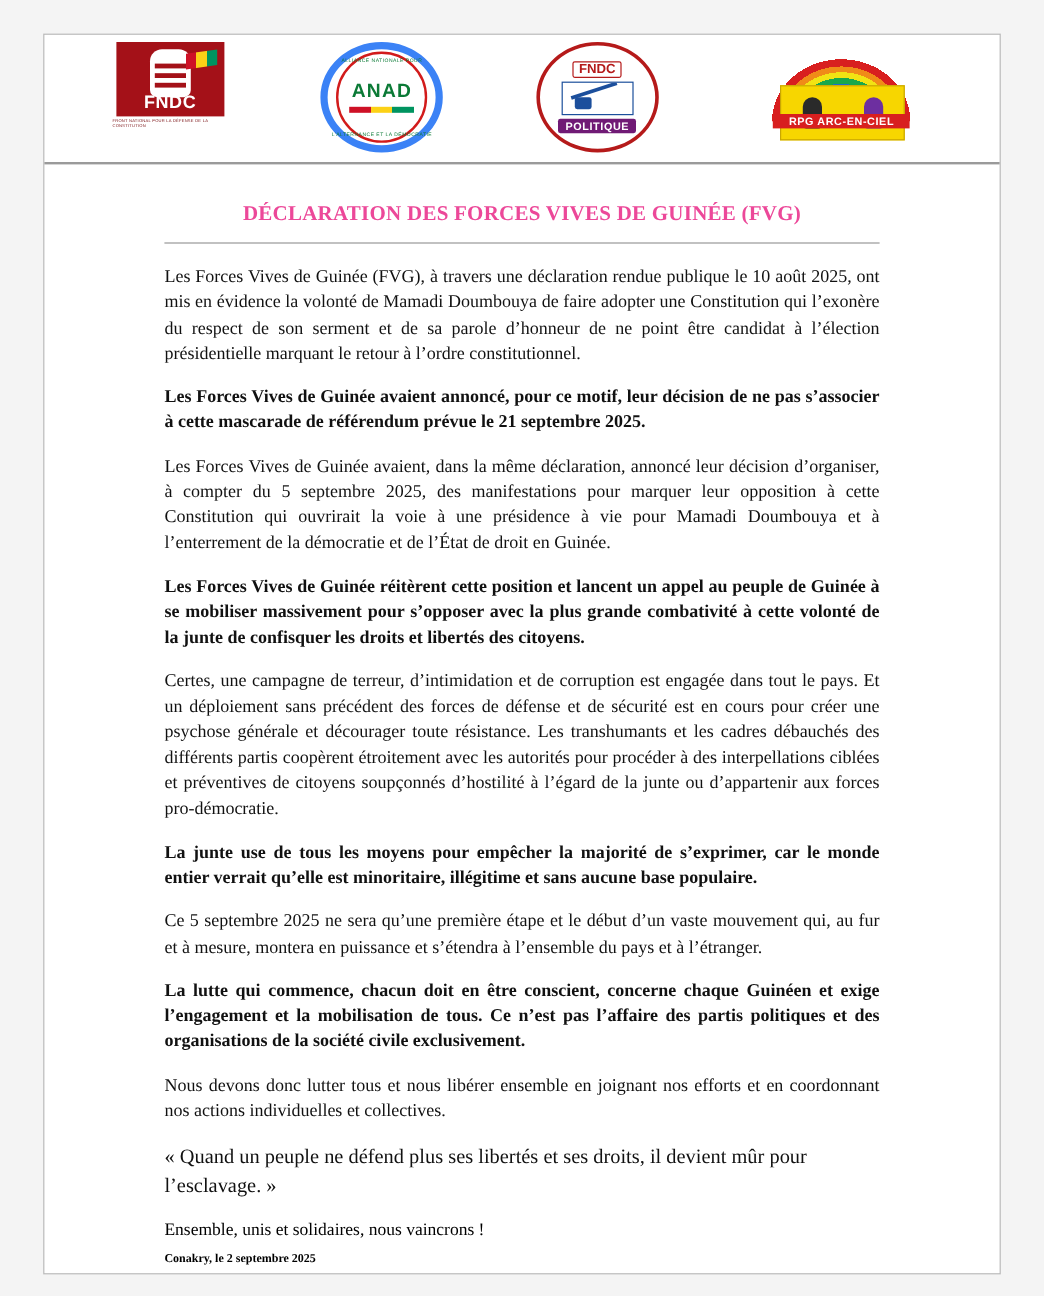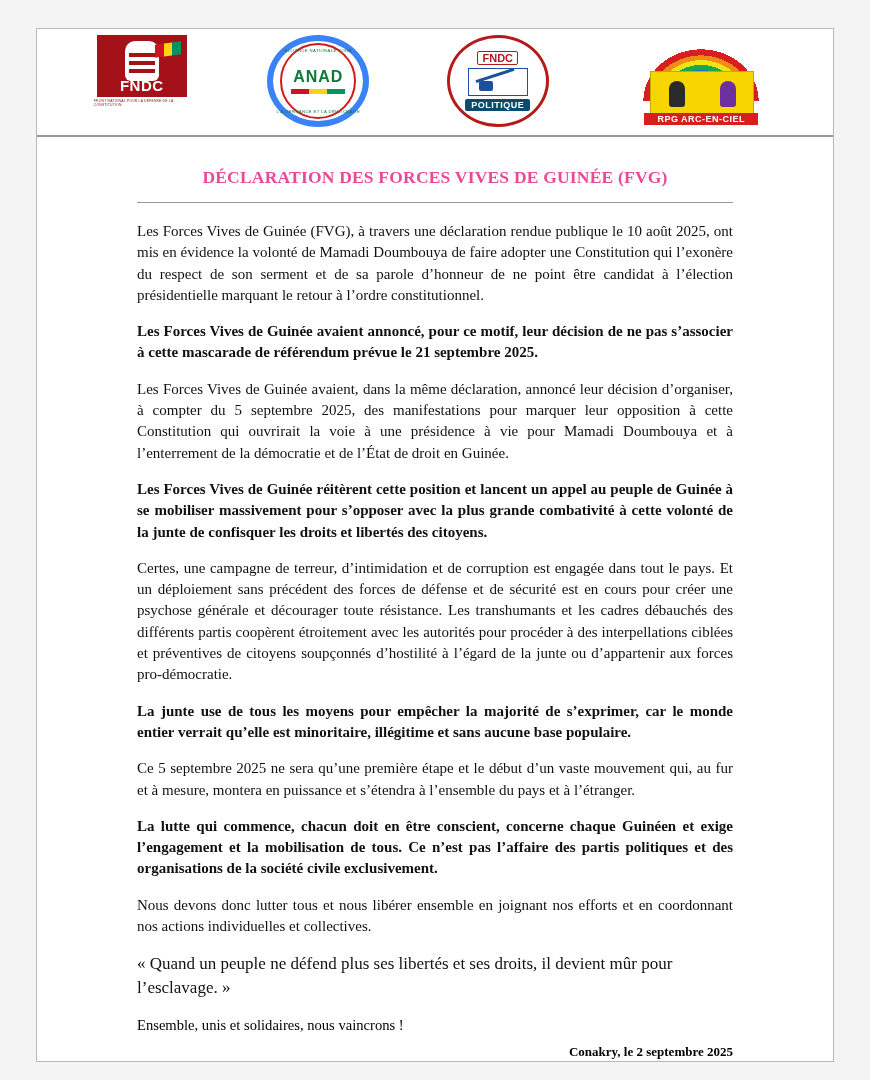--- a/index.html
+++ b/index.html
@@ -209,21 +209,21 @@
     height: 10px;
     background: #1c4f9c;
     border-radius: 2px;
   }
   .pol-bot {
     margin-top: 3px;
     font-family: "Liberation Sans", sans-serif;
     font-size: 9px;
     font-weight: bold;
     color: #ffffff;
-    background: #0c4a6e;
+    background: #701a75;
     padding: 1px 6px;
     border-radius: 2px;
     letter-spacing: 0.5px;
   }
   
   .logo-rpg {
     width: 150px;
     height: 92px;
     position: relative;
     background: #ffffff;
@@ -262,21 +262,21 @@
   .rpg-fig {
     width: 16px;
     height: 26px;
     background: #2a2a2a;
     border-radius: 8px 8px 3px 3px;
   }
   .rpg-fig.b { background: #6d2fa0; }
   .rpg-label {
     position: absolute;
     left: 18px;
-    bottom: 2px;
+    bottom: 20px;
     width: 114px;
     text-align: center;
     font-family: "Liberation Sans", sans-serif;
     font-size: 9px;
     font-weight: bold;
     color: #ffffff;
     background: #d81f1f;
     letter-spacing: 0.5px;
     padding: 1px 0;
   }
@@ -372,23 +372,23 @@
     color: #111;
     text-align: left;
   }
   p.signoff {
     margin: 6px 0 10px 0;
     text-align: left;
     font-size: 14.6px;
   }
   p.place {
     margin: 10px 0 0 0;
-    text-align: right;
-    font-weight: bold;
-    font-size: 13px;
+    text-align: left;
+    font-weight: bold;
+    font-size: 10px;
   }
 </style>
 </head>
 <body>
 
 <div class="page">
   <div class="sheet">
 
     <div class="logo-bar">
 

